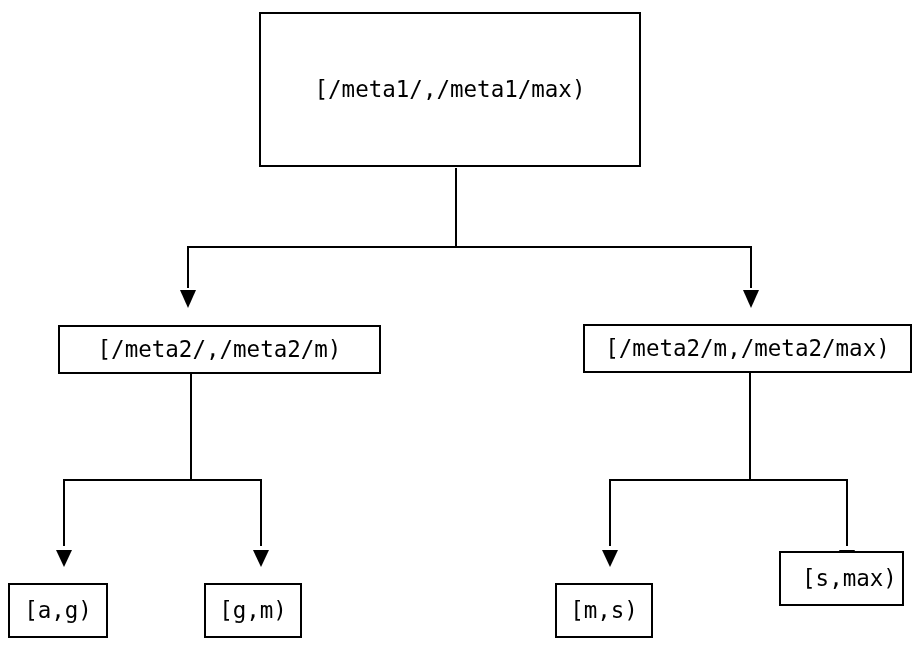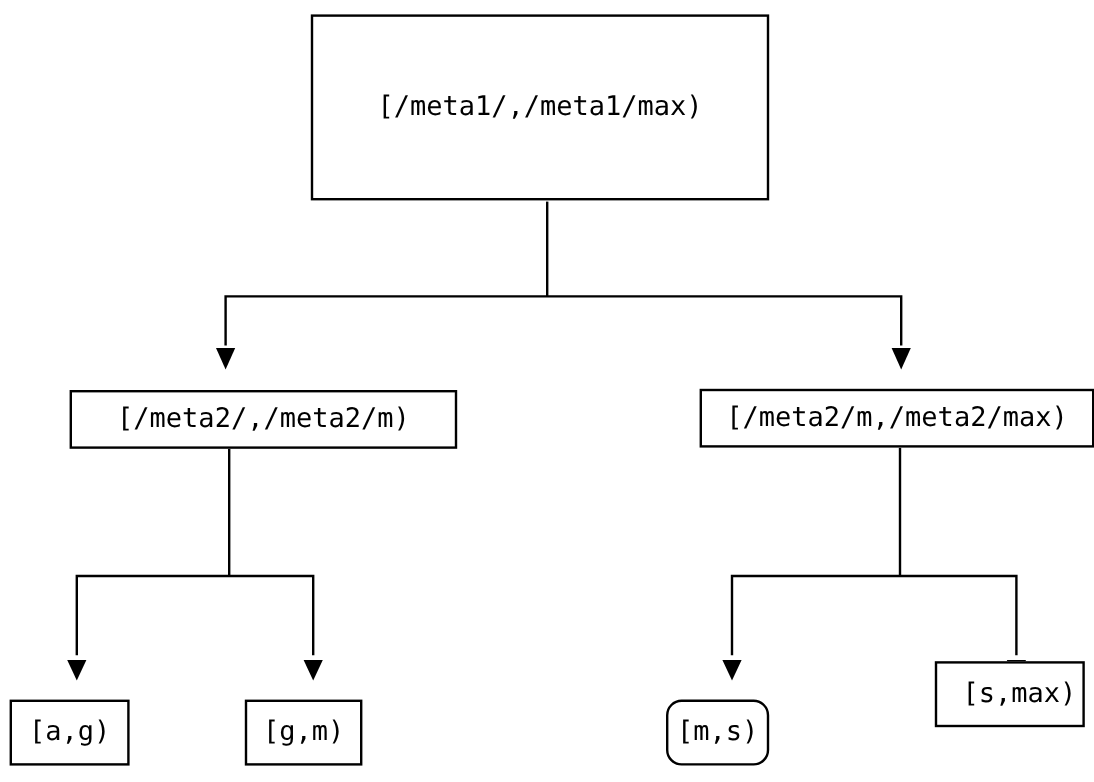--- a/index.html
+++ b/index.html
@@ -34,21 +34,21 @@
     font-size: 22.5px;
     line-height: 1;
     white-space: nowrap;
   }
   
   .node-root      { left: 259px; top: 12px;  width: 382px; height: 155px; }
   .node-mid-left  { left: 22px;  top: 325px; width: 323px; height: 49px; margin-left: 36px; }
   .node-mid-right { left: 583px; top: 324px; width: 329px; height: 49px; }
   .node-leaf-1    { left: 8px;   top: 583px; width: 100px; height: 55px; }
   .node-leaf-2    { left: 204px; top: 583px; width: 98px;  height: 55px; }
-  .node-leaf-3    { left: 555px; top: 583px; width: 86px;  height: 55px; border-radius: 13px; }
+  .node-leaf-3    { left: 555px; top: 583px; width: 98px;  height: 55px; }
   .node-leaf-4    { left: 779px; top: 551px; width: 125px; height: 55px; padding-left: 16px; }
 </style>
 </head>
 <body>
 
 <div class="diagram-canvas">
 
   <svg class="edges-layer" width="912" height="652" viewBox="0 0 912 652" xmlns="http://www.w3.org/2000/svg">
 
     <path d="M456,168 V247" fill="none" stroke="#000000" stroke-width="2"></path>

